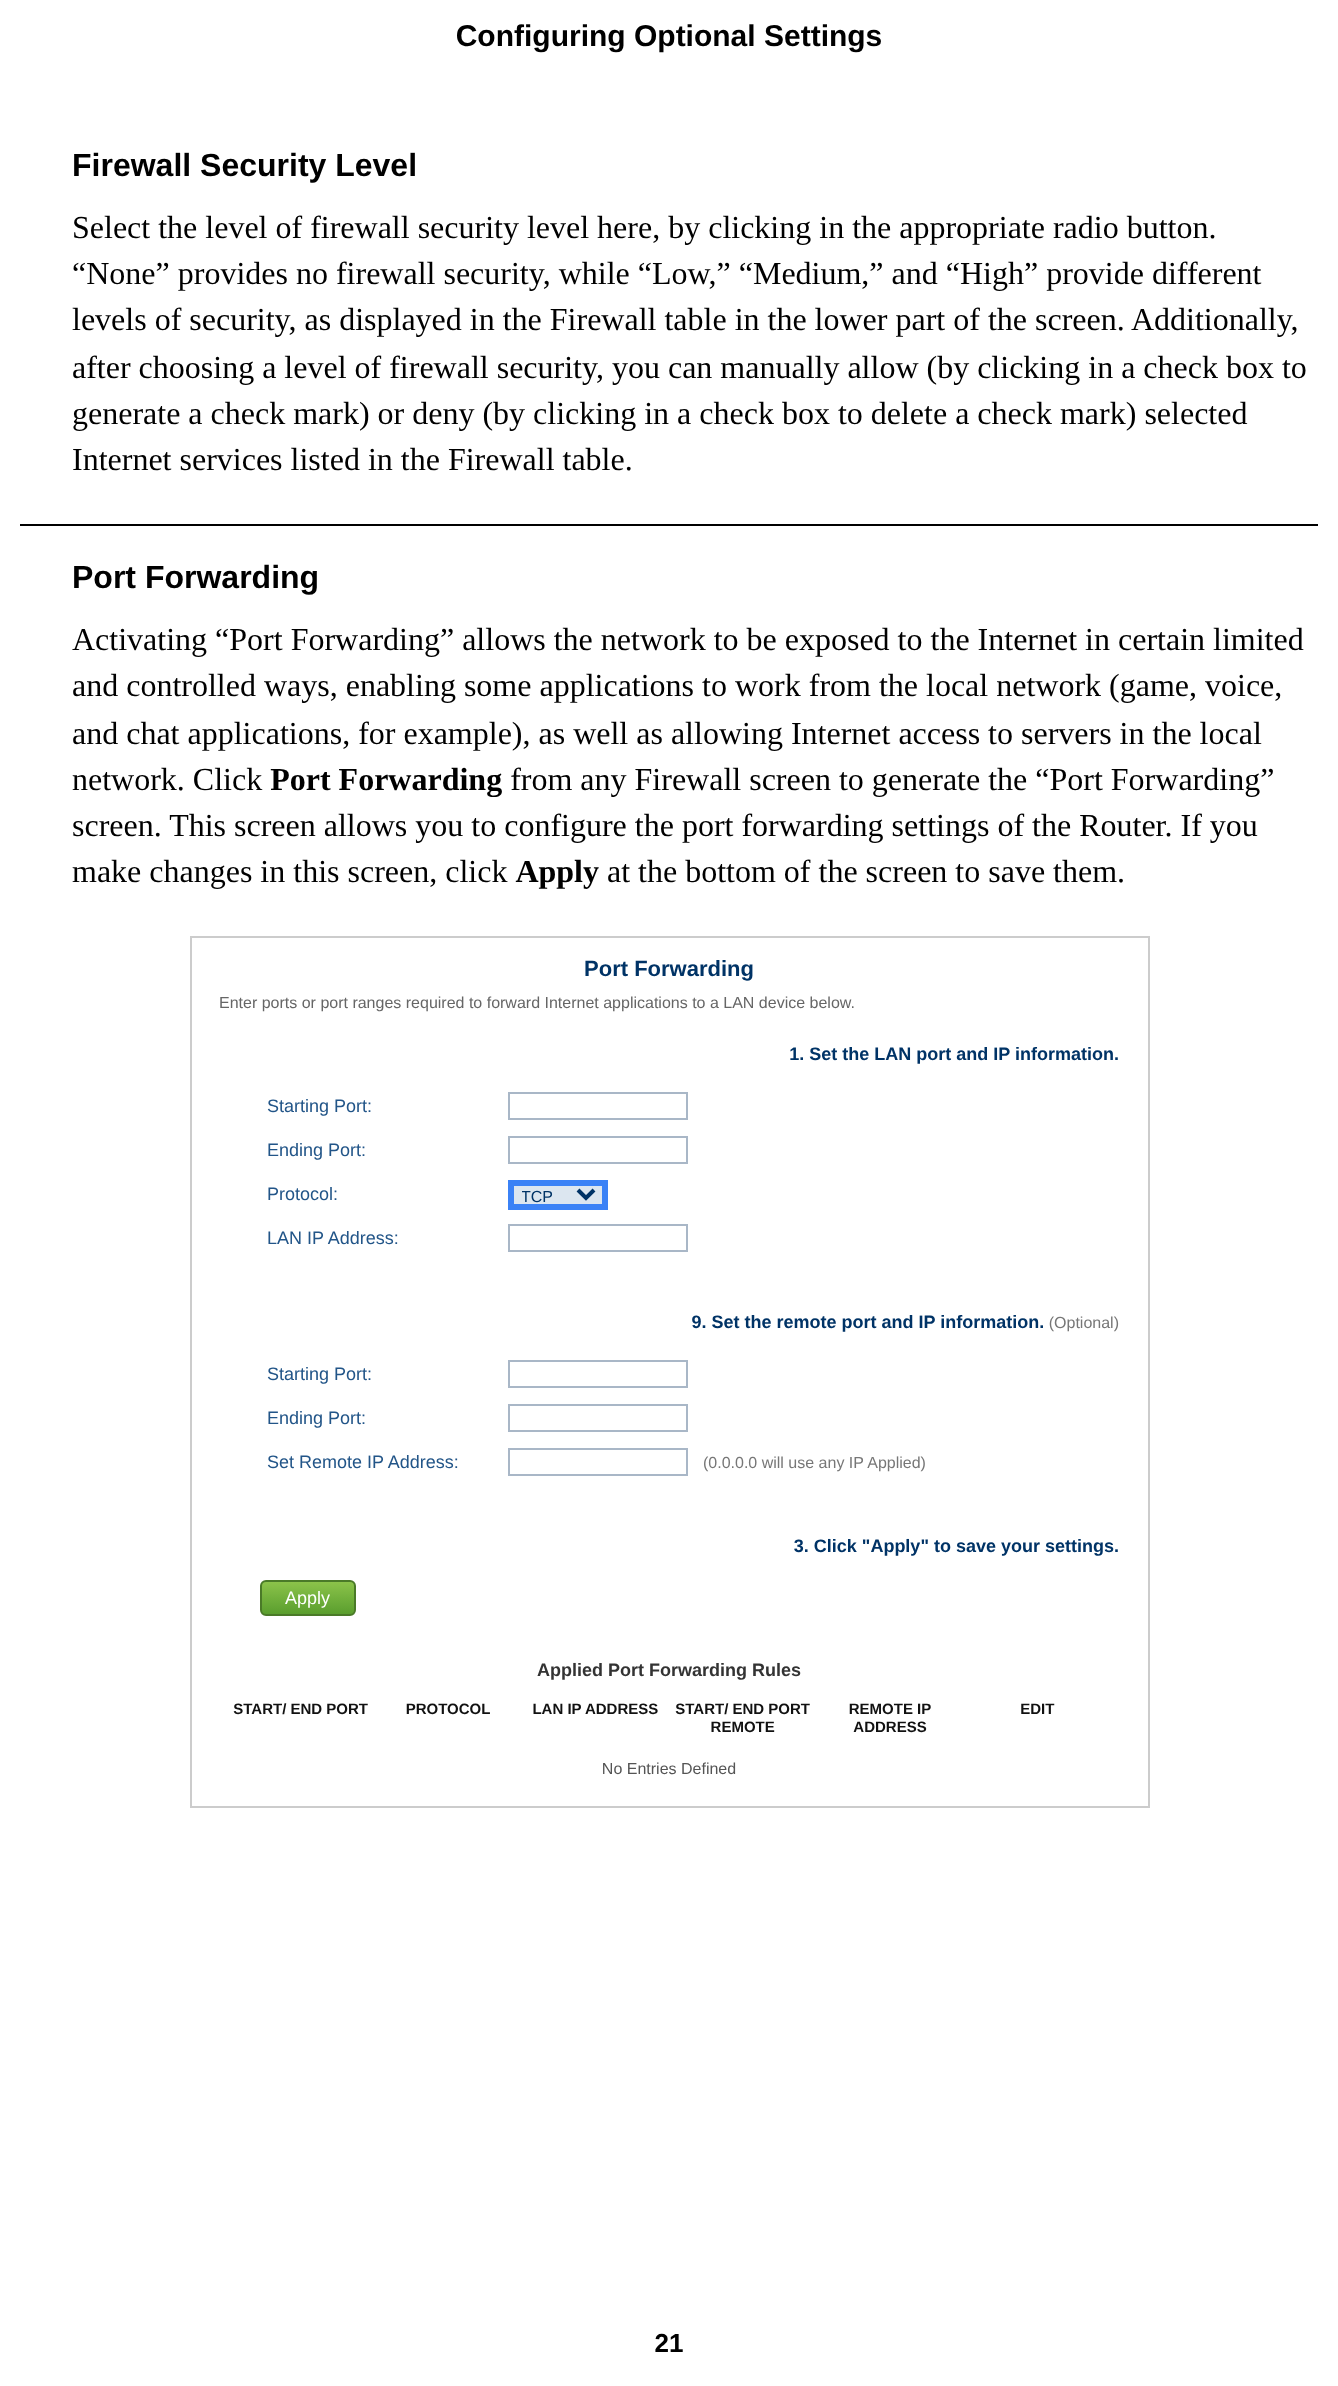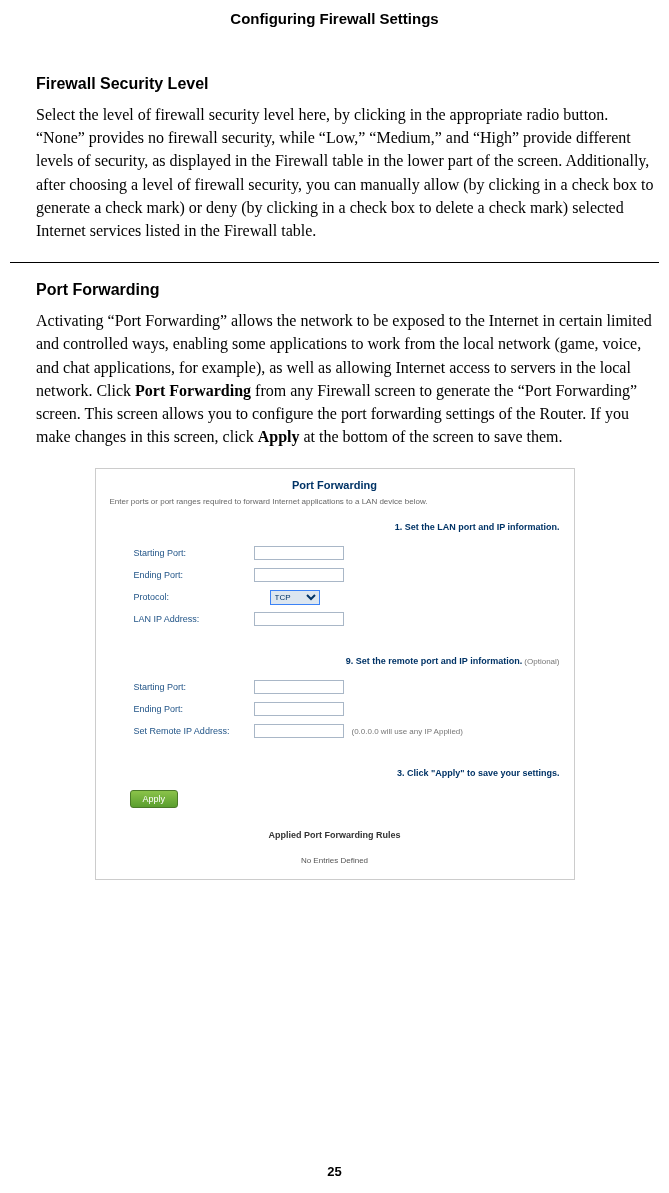--- a/index.html
+++ b/index.html
@@ -95,26 +95,25 @@
       width: 90px;
       height: 14px;
       border: 1px solid #a9b7c7;
       padding: 0 2px;
       font-size: 9px;
       background: #fff;
     }
     .ss-select {
       width: 50px;
       height: 15px;
-      border: 1px solid #3b82f6;
+      border: 3px solid #3b82f6;
       font-size: 8px;
       background: #dce6f0;
       color: #003366;
       padding: 0;
-      margin-left: 16px;
     }
     .ss-hint {
       color: #777;
       font-size: 8px;
       margin-left: 8px;
     }
     .ss-apply {
       margin: 6px 14px 14px 34px;
     }
     .ss-apply-btn {
@@ -162,21 +161,21 @@
       text-align: center;
       font-family: 'Trebuchet MS', Arial, sans-serif;
       font-weight: bold;
       font-size: 13px;
     }
     .bold { font-weight: bold; }
   </style>
 </head>
 <body>
 
-<div class="page-header">Configuring Firewall Settings</div>
+<div class="page-header">Configuring Optional Settings</div>
 
 <div class="section">
   <div class="section-title">Firewall Security Level</div>
   <p class="body-text">Select the level of firewall security level here, by clicking in the appropriate radio button. “None” provides no firewall security, while “Low,” “Medium,” and “High” provide different levels of security, as displayed in the Firewall table in the lower part of the screen. Additionally, after choosing a level of firewall security, you can manually allow (by clicking in a check box to generate a check mark) or deny (by clicking in a check box to delete a check mark) selected Internet services listed in the Firewall table.</p>
 </div>
 
 <hr class="divider">
 
 <div class="section">
   <div class="section-title">Port Forwarding</div>
@@ -230,17 +229,25 @@
         <span class="ss-hint">(0.0.0.0 will use any IP Applied)</span>
       </div>
     </div>
 
     <div class="ss-step-title">3. Click "Apply" to save your settings.</div>
     <div class="ss-apply">
       <button class="ss-apply-btn">Apply</button>
     </div>
 
     <div class="ss-rules-title">Applied Port Forwarding Rules</div>
+    <div class="ss-table">
+      <div class="ss-col">START/ END PORT</div>
+      <div class="ss-col">PROTOCOL</div>
+      <div class="ss-col">LAN IP ADDRESS</div>
+      <div class="ss-col">START/ END PORT REMOTE</div>
+      <div class="ss-col">REMOTE IP ADDRESS</div>
+      <div class="ss-col">EDIT</div>
+    </div>
     <div class="ss-empty">No Entries Defined</div>
   </div>
 </div>
 
-<div class="page-number">25</div>
+<div class="page-number">21</div>
 
 </body></html>

